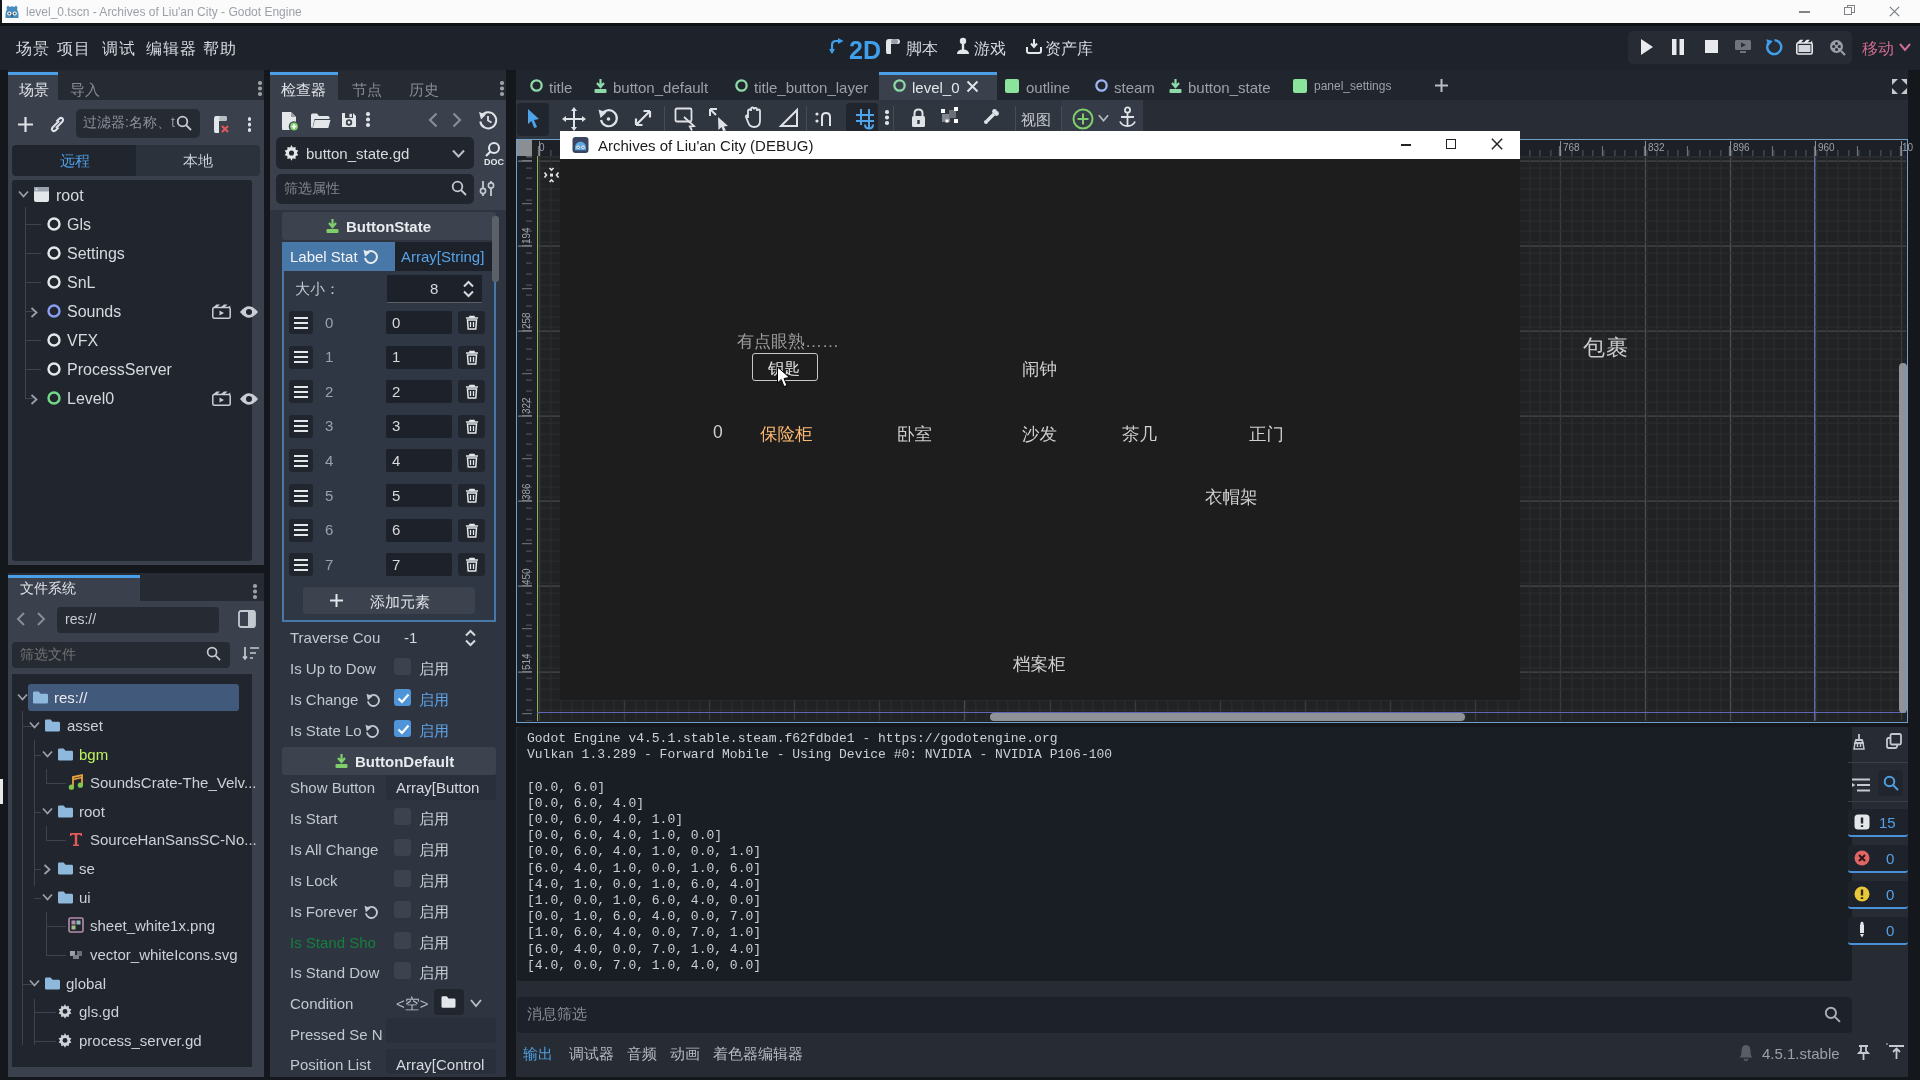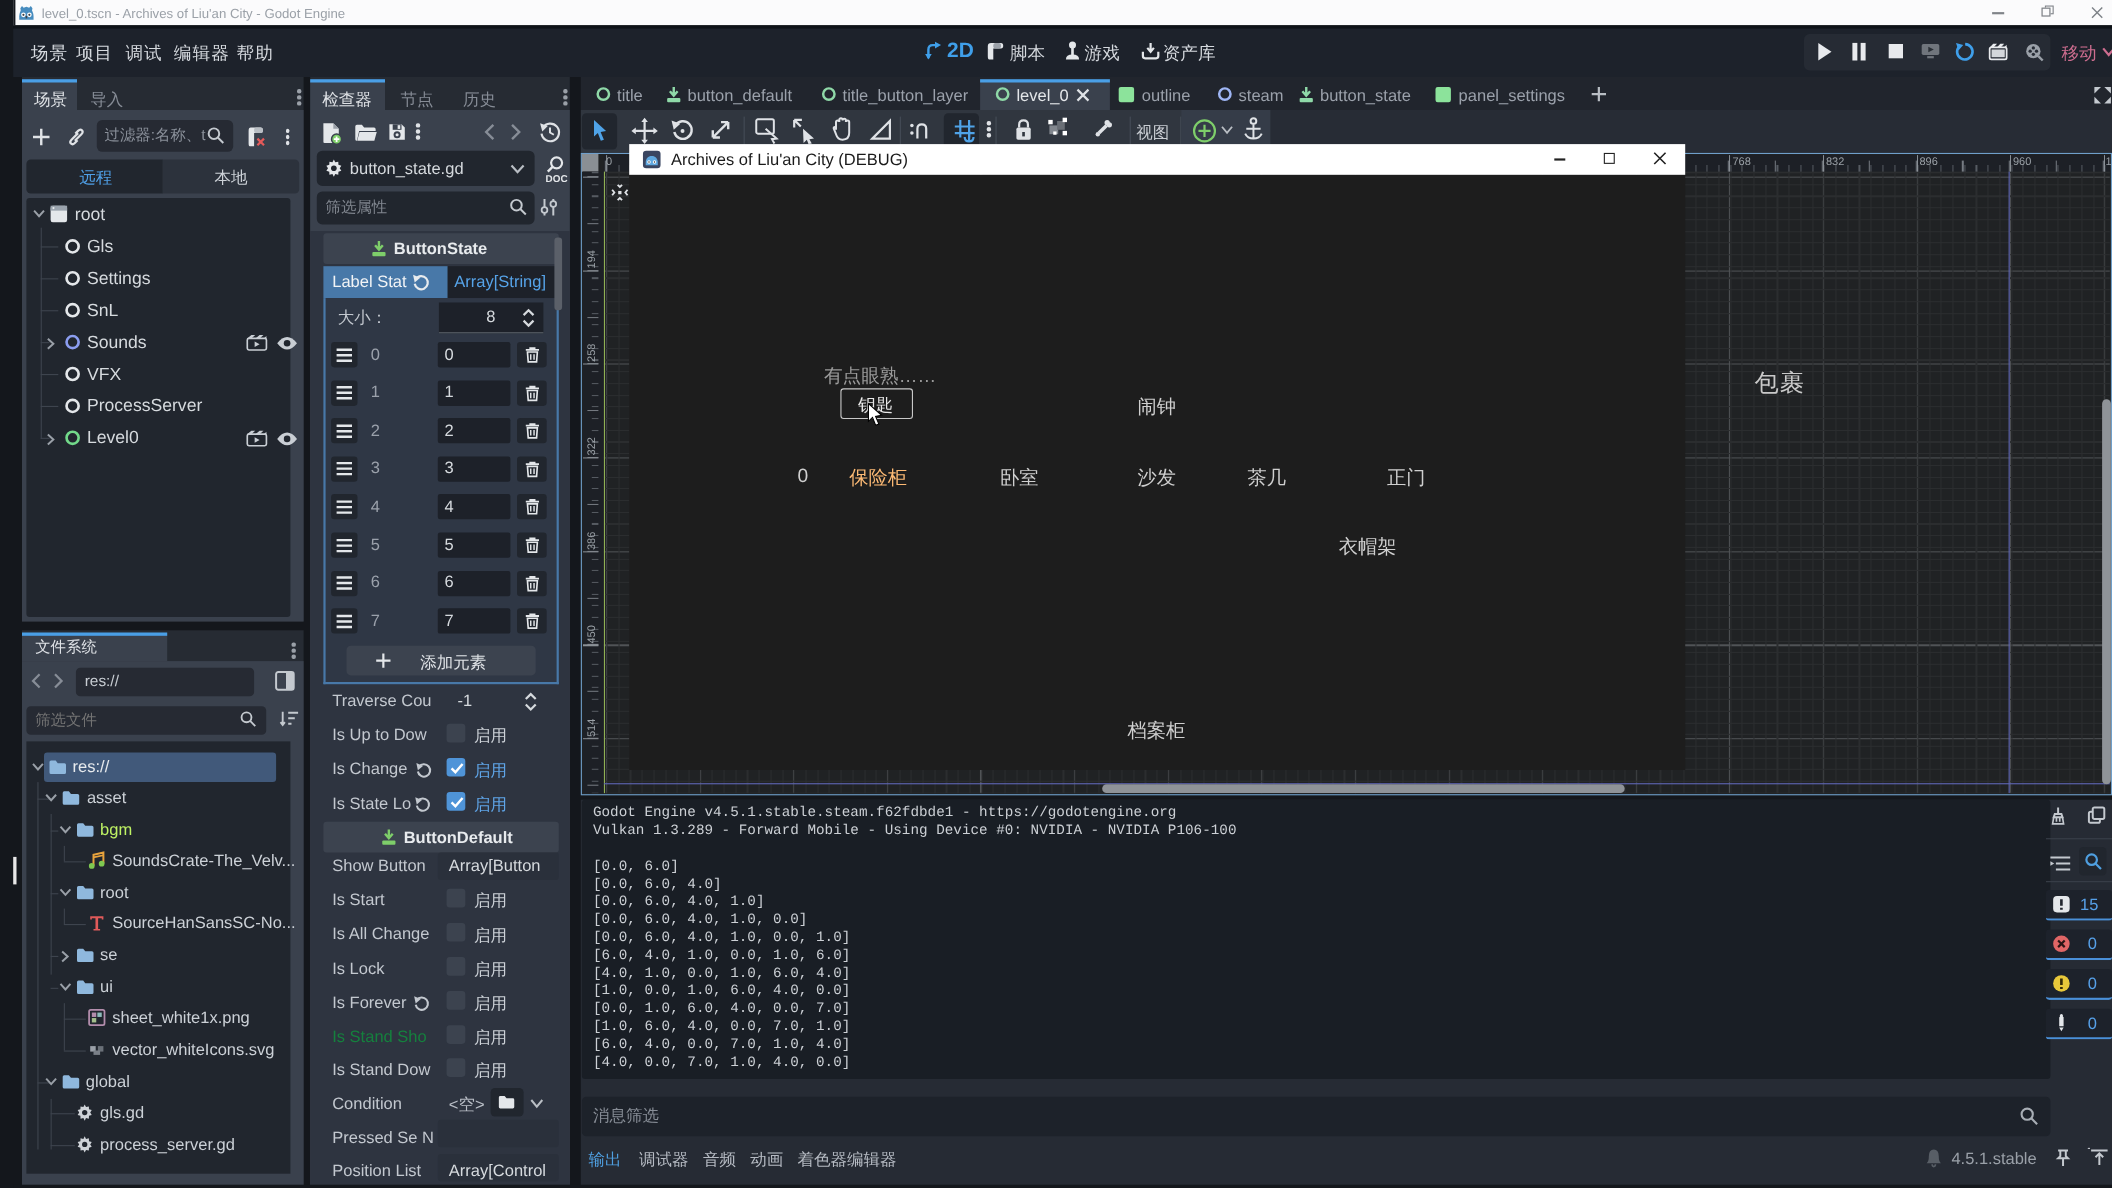--- a/index.html
+++ b/index.html
@@ -1,21 +1,21 @@
 <!DOCTYPE html>
 <html><head><meta charset="utf-8">
 <style>
 *{margin:0;padding:0;box-sizing:border-box}
 html,body{width:1920px;height:1080px;overflow:hidden;background:#14171c;font-family:"Liberation Sans",sans-serif}
 .a{position:absolute}
 .tx{position:absolute;white-space:nowrap}
 svg{position:absolute;overflow:visible}
 </style></head>
 <body>
-<div id="root" class="a" style="left:12px;top:0;width:1692px;height:1080px">
+<div id="root" class="a" style="left:0;top:0;width:1692px;height:1080px">
 
 <div class="a" style="left:0;top:0;width:1920px;height:22.5px;background:#fbfbfc"></div>
 <div class="a" style="left:0;top:22.5px;width:1920px;height:3.5px;background:#0f1318"></div>
 <div class="a" style="left:0;top:0;width:2px;height:23px;background:#15181d"></div>
 <svg style="left:4px;top:3px" width="16" height="17" viewBox="0 0 16 17">
       <path d="M1.5 12 c0-4.5 2.5-8 6.5-8 s6.5 3.5 6.5 8 v3 H1.5z" fill="#478cbf"></path>
       <path d="M2.5 4.5 L4 2.5 L5.5 4 L8 3.2 L10.5 4 L12 2.5 L13.5 4.5 L13 7 H3z" fill="#478cbf"></path>
       <circle cx="5.3" cy="10.5" r="2.1" fill="#fff"></circle>
       <circle cx="10.7" cy="10.5" r="2.1" fill="#fff"></circle>
       <circle cx="5.3" cy="10.5" r="1" fill="#414042"></circle>
@@ -37,21 +37,21 @@
 <div class="tx" style="left:57px;top:39px;font-size:16px;color:#d5d9de;letter-spacing:1px">项目</div>
 <div class="tx" style="left:102px;top:39px;font-size:16px;color:#d5d9de;letter-spacing:1px">调试</div>
 <div class="tx" style="left:146px;top:39px;font-size:16px;color:#d5d9de;letter-spacing:1px">编辑器</div>
 <div class="tx" style="left:203px;top:39px;font-size:16px;color:#d5d9de;letter-spacing:1px">帮助</div>
 
 <svg style="left:829px;top:38px" width="17" height="17" viewBox="0 0 17 17">
       <path d="M3 15 V7 M3 7 Q3 3 7 3 H12" fill="none" stroke="#3f9fea" stroke-width="2.2"></path>
       <path d="M9 0 L14.5 3 L9 6 Z" fill="#3f9fea"></path>
       <path d="M0 12 L3 17 L6 12 Z" fill="#3f9fea" transform="translate(0,-1)"></path>
     </svg>
-<div class="tx" style="left:849px;top:36px;font-size:19px;font-weight:bold;color:#3f9fea">2D</div>
+<div class="tx" style="left:849px;top:36px;font-size:25px;font-weight:bold;color:#3f9fea">2D</div>
 <svg style="left:885px;top:38px" width="16" height="17" viewBox="0 0 16 17">
       <path d="M4 1 H13 Q15 1 15 3.5 Q15 6 13 6 H6 V16 H2 Q1 16 1 13 V4 Q1 1 4 1 Z" fill="#e4e7ea"></path>
       <rect x="6" y="1" width="7" height="5" rx="2" fill="#9aa0a8"></rect>
     </svg>
 <div class="tx" style="left:906px;top:39px;font-size:16px;color:#d5d9de">脚本</div>
 <svg style="left:955px;top:37px" width="16" height="18" viewBox="0 0 16 18">
       <circle cx="8" cy="4" r="3.2" fill="#e4e7ea"></circle>
       <rect x="6.8" y="6" width="2.4" height="7" fill="#e4e7ea"></rect>
       <path d="M2 17 Q2 12.5 8 12.5 Q14 12.5 14 17 Z" fill="#e4e7ea"></path>
     </svg>
@@ -669,21 +669,21 @@
 <svg style="left:1094px;top:78px" width="15" height="15" viewBox="0 0 16 16">
         <circle cx="8" cy="8" r="5.5" fill="none" stroke="#9fb6f5" stroke-width="2.4"></circle>
       </svg>
 <div class="tx" style="left:1114px;top:79px;font-size:15px;color:#9ba1ab">steam</div>
 <svg style="left:1168px;top:78px" width="15" height="16" viewBox="0 0 15 16">
         <path d="M7.5 1 V8 M4 5 L7.5 9 L11 5" fill="none" stroke="#8fd9a8" stroke-width="2.2"></path>
         <rect x="1.5" y="11" width="12" height="4" rx="1" fill="#8fd9a8"></rect>
       </svg>
 <div class="tx" style="left:1188px;top:79px;font-size:15px;color:#9ba1ab">button_state</div>
 <div class="a" style="left:1293px;top:79px;width:14px;height:14px;background:#8ce39b;border-radius:2px"></div>
-<div class="tx" style="left:1314px;top:79px;font-size:15px;color:#9ba1ab">panel_settings</div>
+<div class="tx" style="left:1314px;top:79px;font-size:12px;color:#9ba1ab">panel_settings</div>
 <svg style="left:1434px;top:78px" width="15" height="15" viewBox="0 0 15 15">
         <path d="M7.5 1 V14 M1 7.5 H14" stroke="#b9bec4" stroke-width="2"></path>
       </svg>
 <svg style="left:1891px;top:78px" width="17" height="17" viewBox="0 0 17 17">
         <g fill="#c4c9cf">
           <path d="M1 1 H7 L1 7 Z"></path>
           <path d="M16 1 V7 L10 1 Z"></path>
           <path d="M1 16 V10 L7 16 Z"></path>
           <path d="M16 16 H10 L16 10 Z"></path>
         </g>

